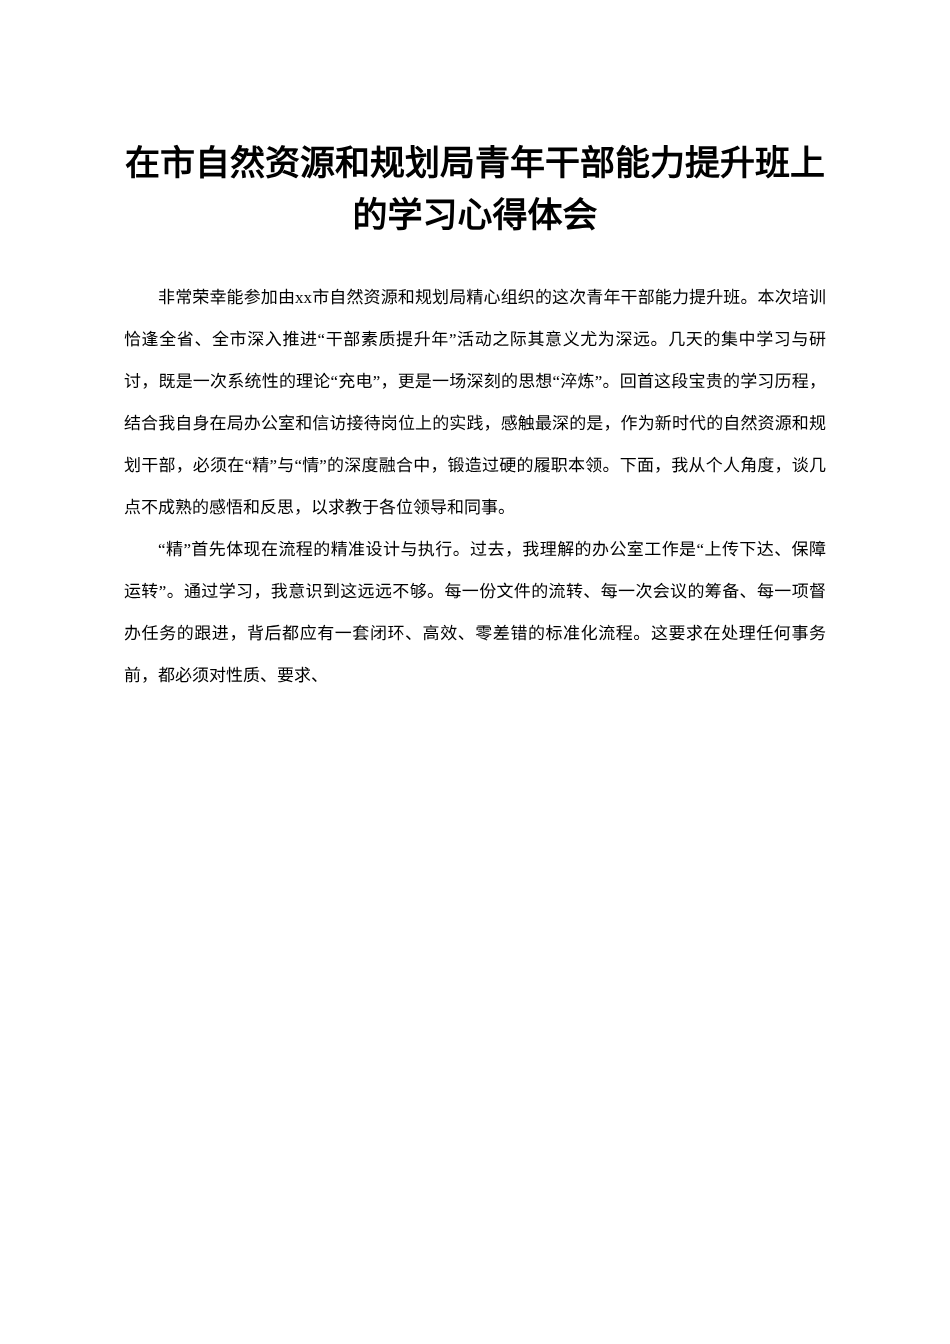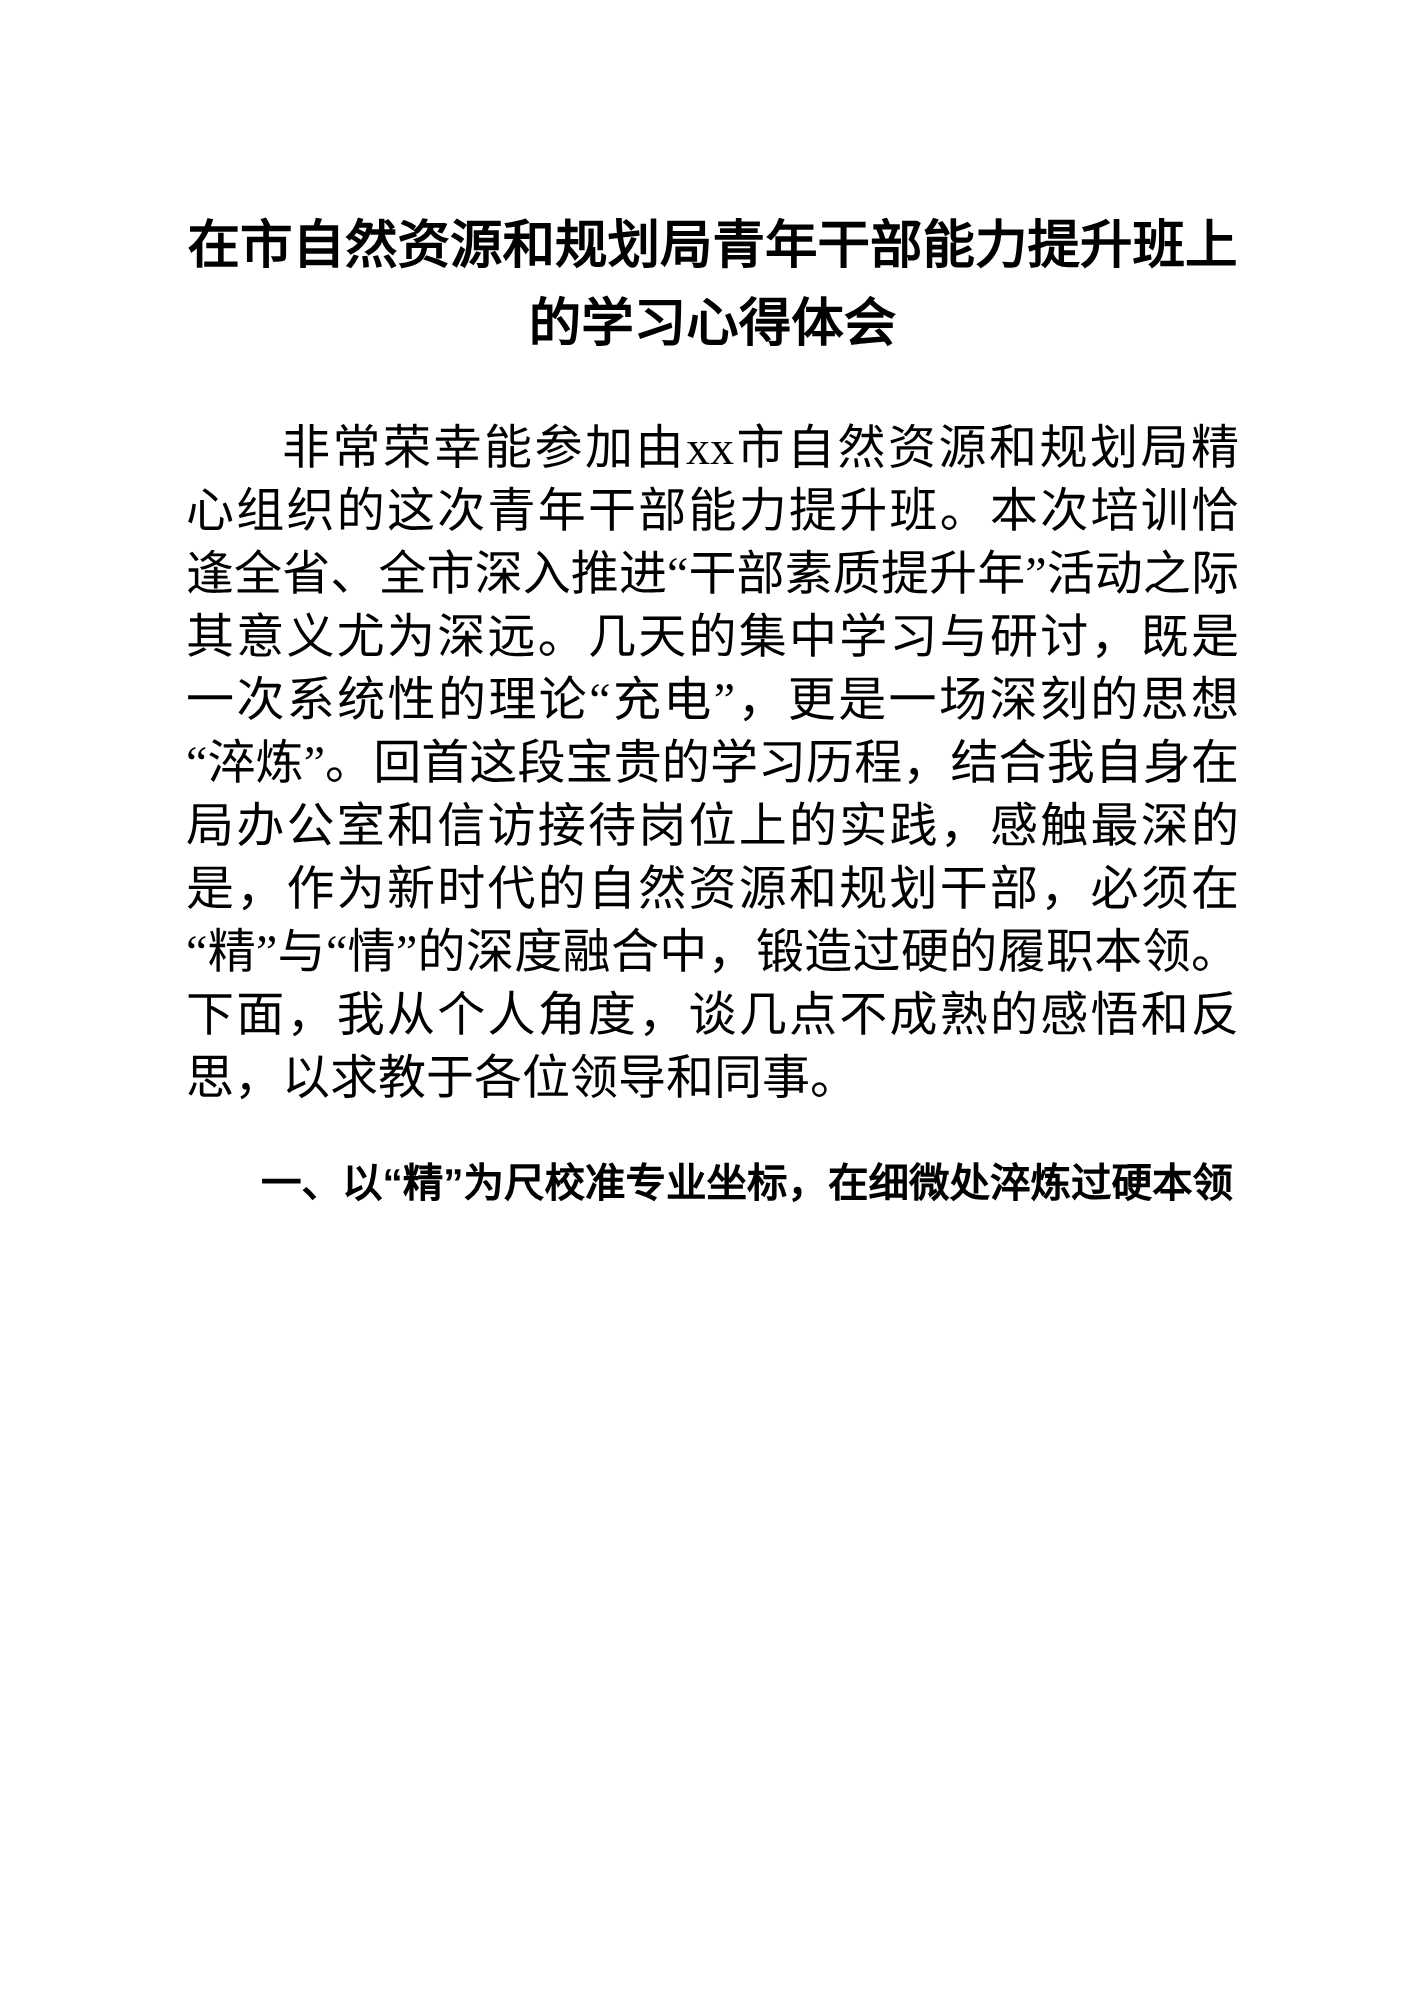--- a/index.html
+++ b/index.html
@@ -23,21 +23,21 @@
     font-family: "Liberation Serif", "DejaVu Serif", serif;
     font-weight: 700;
     font-size: 35px;
     line-height: 52px;
     letter-spacing: 0;
     text-align: center;
   }
   .body-para {
     margin: 0;
     font-family: "Liberation Serif", "DejaVu Serif", serif;
-    font-size: 32px;
+    font-size: 17px;
     line-height: 42px;
     letter-spacing: 0;
     text-align: justify;
     text-indent: 2em;
   }
   .section-heading {
     margin: 29px 0 0 0;
     font-family: "Liberation Sans", "DejaVu Sans", sans-serif;
     font-weight: 700;
     font-size: 27px;
@@ -49,17 +49,17 @@
 </style>
 </head>
 <body>
 
 <div class="page">
 
   <h1 class="doc-title">在市自然资源和规划局青年干部能力提升班上的学习心得体会</h1>
 
   <p class="body-para">非常荣幸能参加由xx市自然资源和规划局精心组织的这次青年干部能力提升班。本次培训恰逢全省、全市深入推进“干部素质提升年”活动之际其意义尤为深远。几天的集中学习与研讨，既是一次系统性的理论“充电”，更是一场深刻的思想“淬炼”。回首这段宝贵的学习历程，结合我自身在局办公室和信访接待岗位上的实践，感触最深的是，作为新时代的自然资源和规划干部，必须在“精”与“情”的深度融合中，锻造过硬的履职本领。下面，我从个人角度，谈几点不成熟的感悟和反思，以求教于各位领导和同事。</p>
 
-  <h2 class="section-heading">一、以“精”为尺校准专业坐标，在细微处淬炼过硬本领</h2>
 
 
+  <p class="body-para">“精”首先体现在流程的精准设计与执行。过去，我理解的办公室工作是“上传下达、保障运转”。通过学习，我意识到这远远不够。每一份文件的流转、每一次会议的筹备、每一项督办任务的跟进，背后都应有一套闭环、高效、零差错的标准化流程。这要求在处理任何事务前，都必须对性质、要求、</p>
 
 </div>
 
 </body></html>

